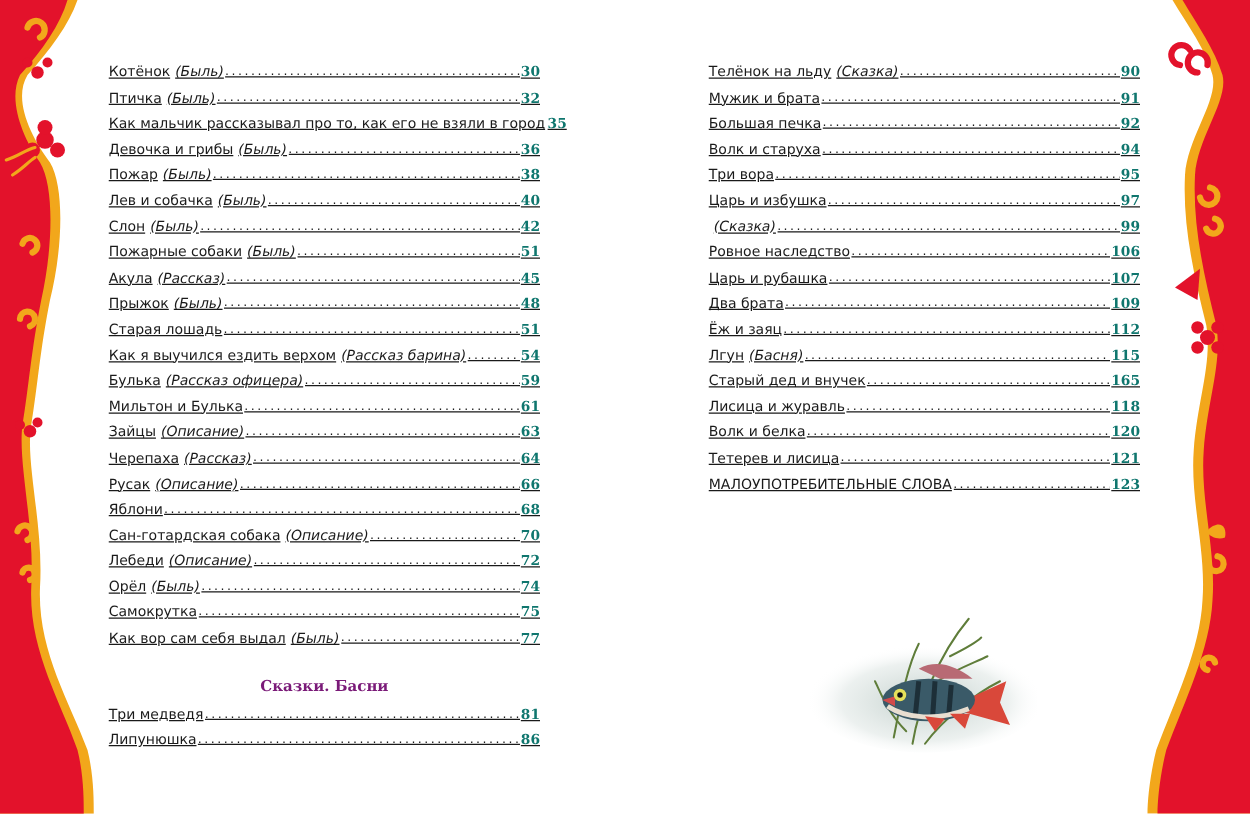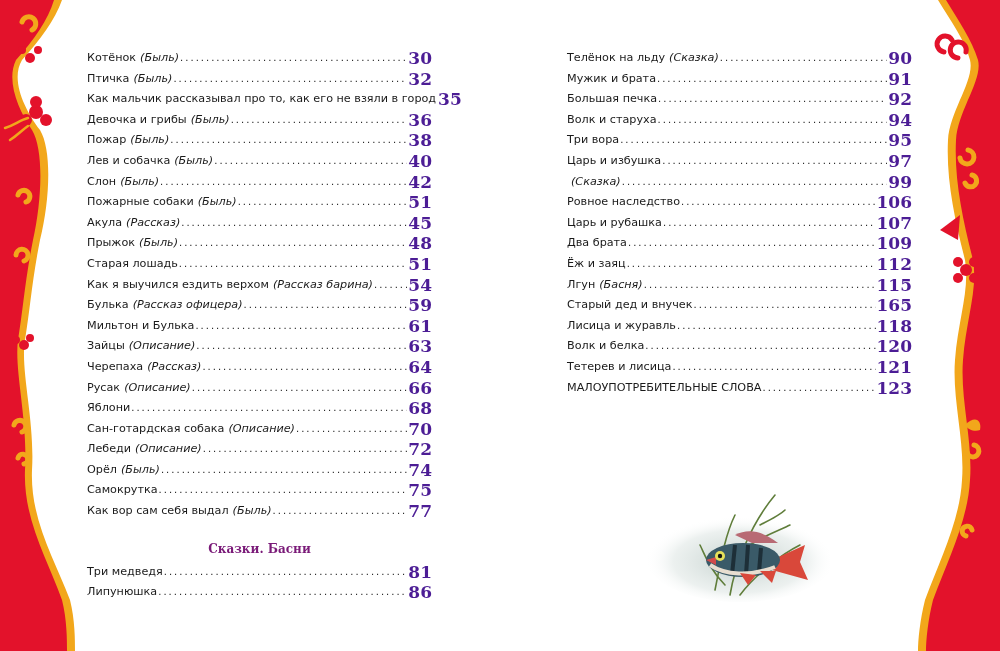--- a/index.html
+++ b/index.html
@@ -4,26 +4,26 @@
 <style>
   html, body { margin:0; padding:0; }
   body { width:1000px; height:651px; overflow:hidden; background:#ffffff; position:relative;
          font-family:"DejaVu Sans", "Liberation Sans", sans-serif; }
   .border { position:absolute; top:0; height:651px; }
   .border-left { left:0; width:90px; }
   .border-right { right:0; width:90px; }
   .col { position:absolute; }
   .col-left { left:87px; top:48px; width:345px; }
   .col-right { left:567px; top:48px; width:345px; }
-  .row { display:flex; align-items:center; height:20.6px; font-size:11.2px; color:#1a1a1a; line-height:20.6px; white-space:nowrap; }
+  .row { display:flex; align-items:center; height:20.6px; font-size:11.2px; color:#1a1a1a; line-height:20.6px; white-space:nowrap;text-decoration:underline; }
   .title { flex:0 0 auto; }
   .genre { font-style:italic; margin-left:4px; flex:0 0 auto; }
   .dots { flex:1 1 auto; overflow:hidden; margin:0 1px; color:#1a1a1a; letter-spacing:2px; font-size:10px; }
   .dots::before { content:"........................................................................................................................................................"; }
-  .page { flex:0 0 auto; font-family:"DejaVu Serif", "Liberation Serif", serif; font-weight:bold; color:#4c1d95; font-size:17px; }
+  .page { flex:0 0 auto; font-family:"DejaVu Serif", "Liberation Serif", serif; font-weight:bold; color:#0f766e; font-size:11px; }
   .section-head { text-align:center; font-family:"DejaVu Serif", "Liberation Serif", serif; font-weight:bold;
                   color:#7a1a78; font-size:12px; height:26px; line-height:26px; margin-top:14px; }
   .fish { position:absolute; left:640px; top:485px; width:190px; height:120px; }
 </style>
 </head>
 <body>
 
 <svg class="border border-left" viewBox="0 0 90 651" preserveAspectRatio="none">
   <path d="M0,0 L62,0 C55,20 40,40 22,60 C10,80 25,110 40,130 C52,150 50,200 40,240 C32,280 30,310 25,340 C20,370 35,420 32,470 C30,520 55,560 70,600 C75,620 75,640 75,651 L0,651 Z" fill="#f2a71b"></path>
   <path d="M0,0 L54,0 C48,20 34,40 16,60 C6,80 18,110 32,130 C44,150 42,200 33,240 C25,280 23,310 18,340 C14,370 28,420 25,470 C23,520 48,560 62,600 C67,620 67,640 67,651 L0,651 Z" fill="#e3122b"></path>

